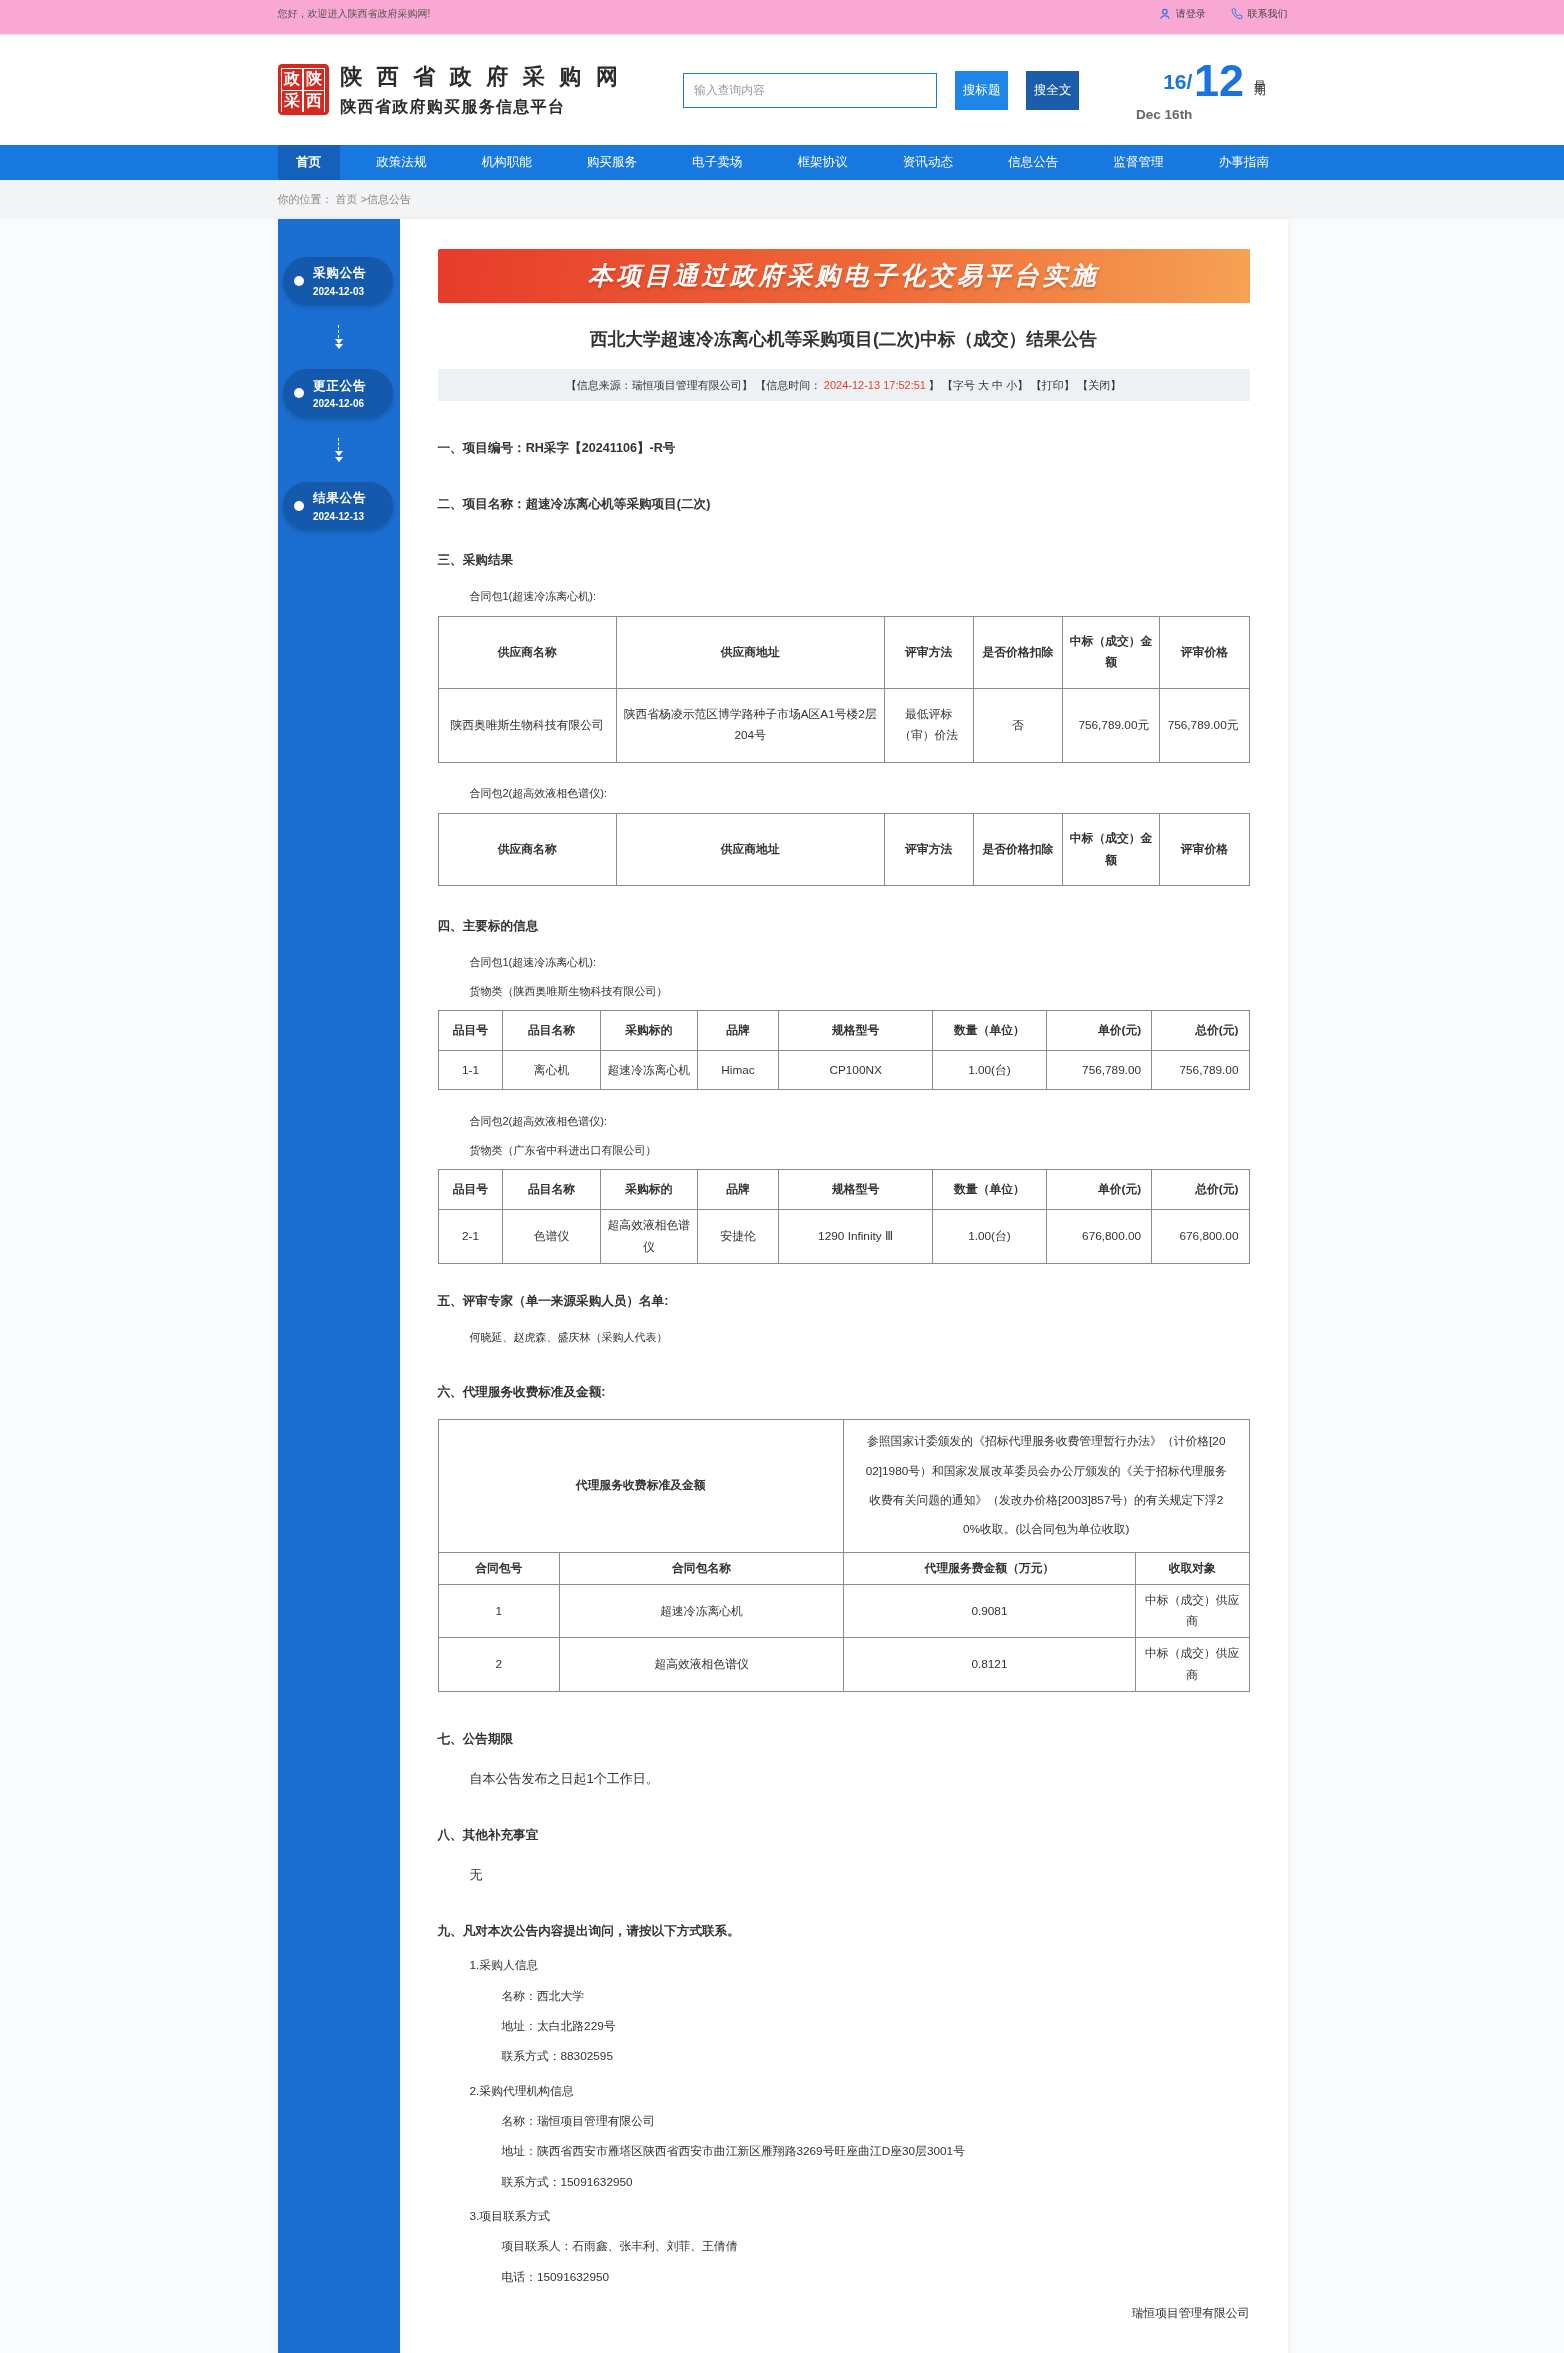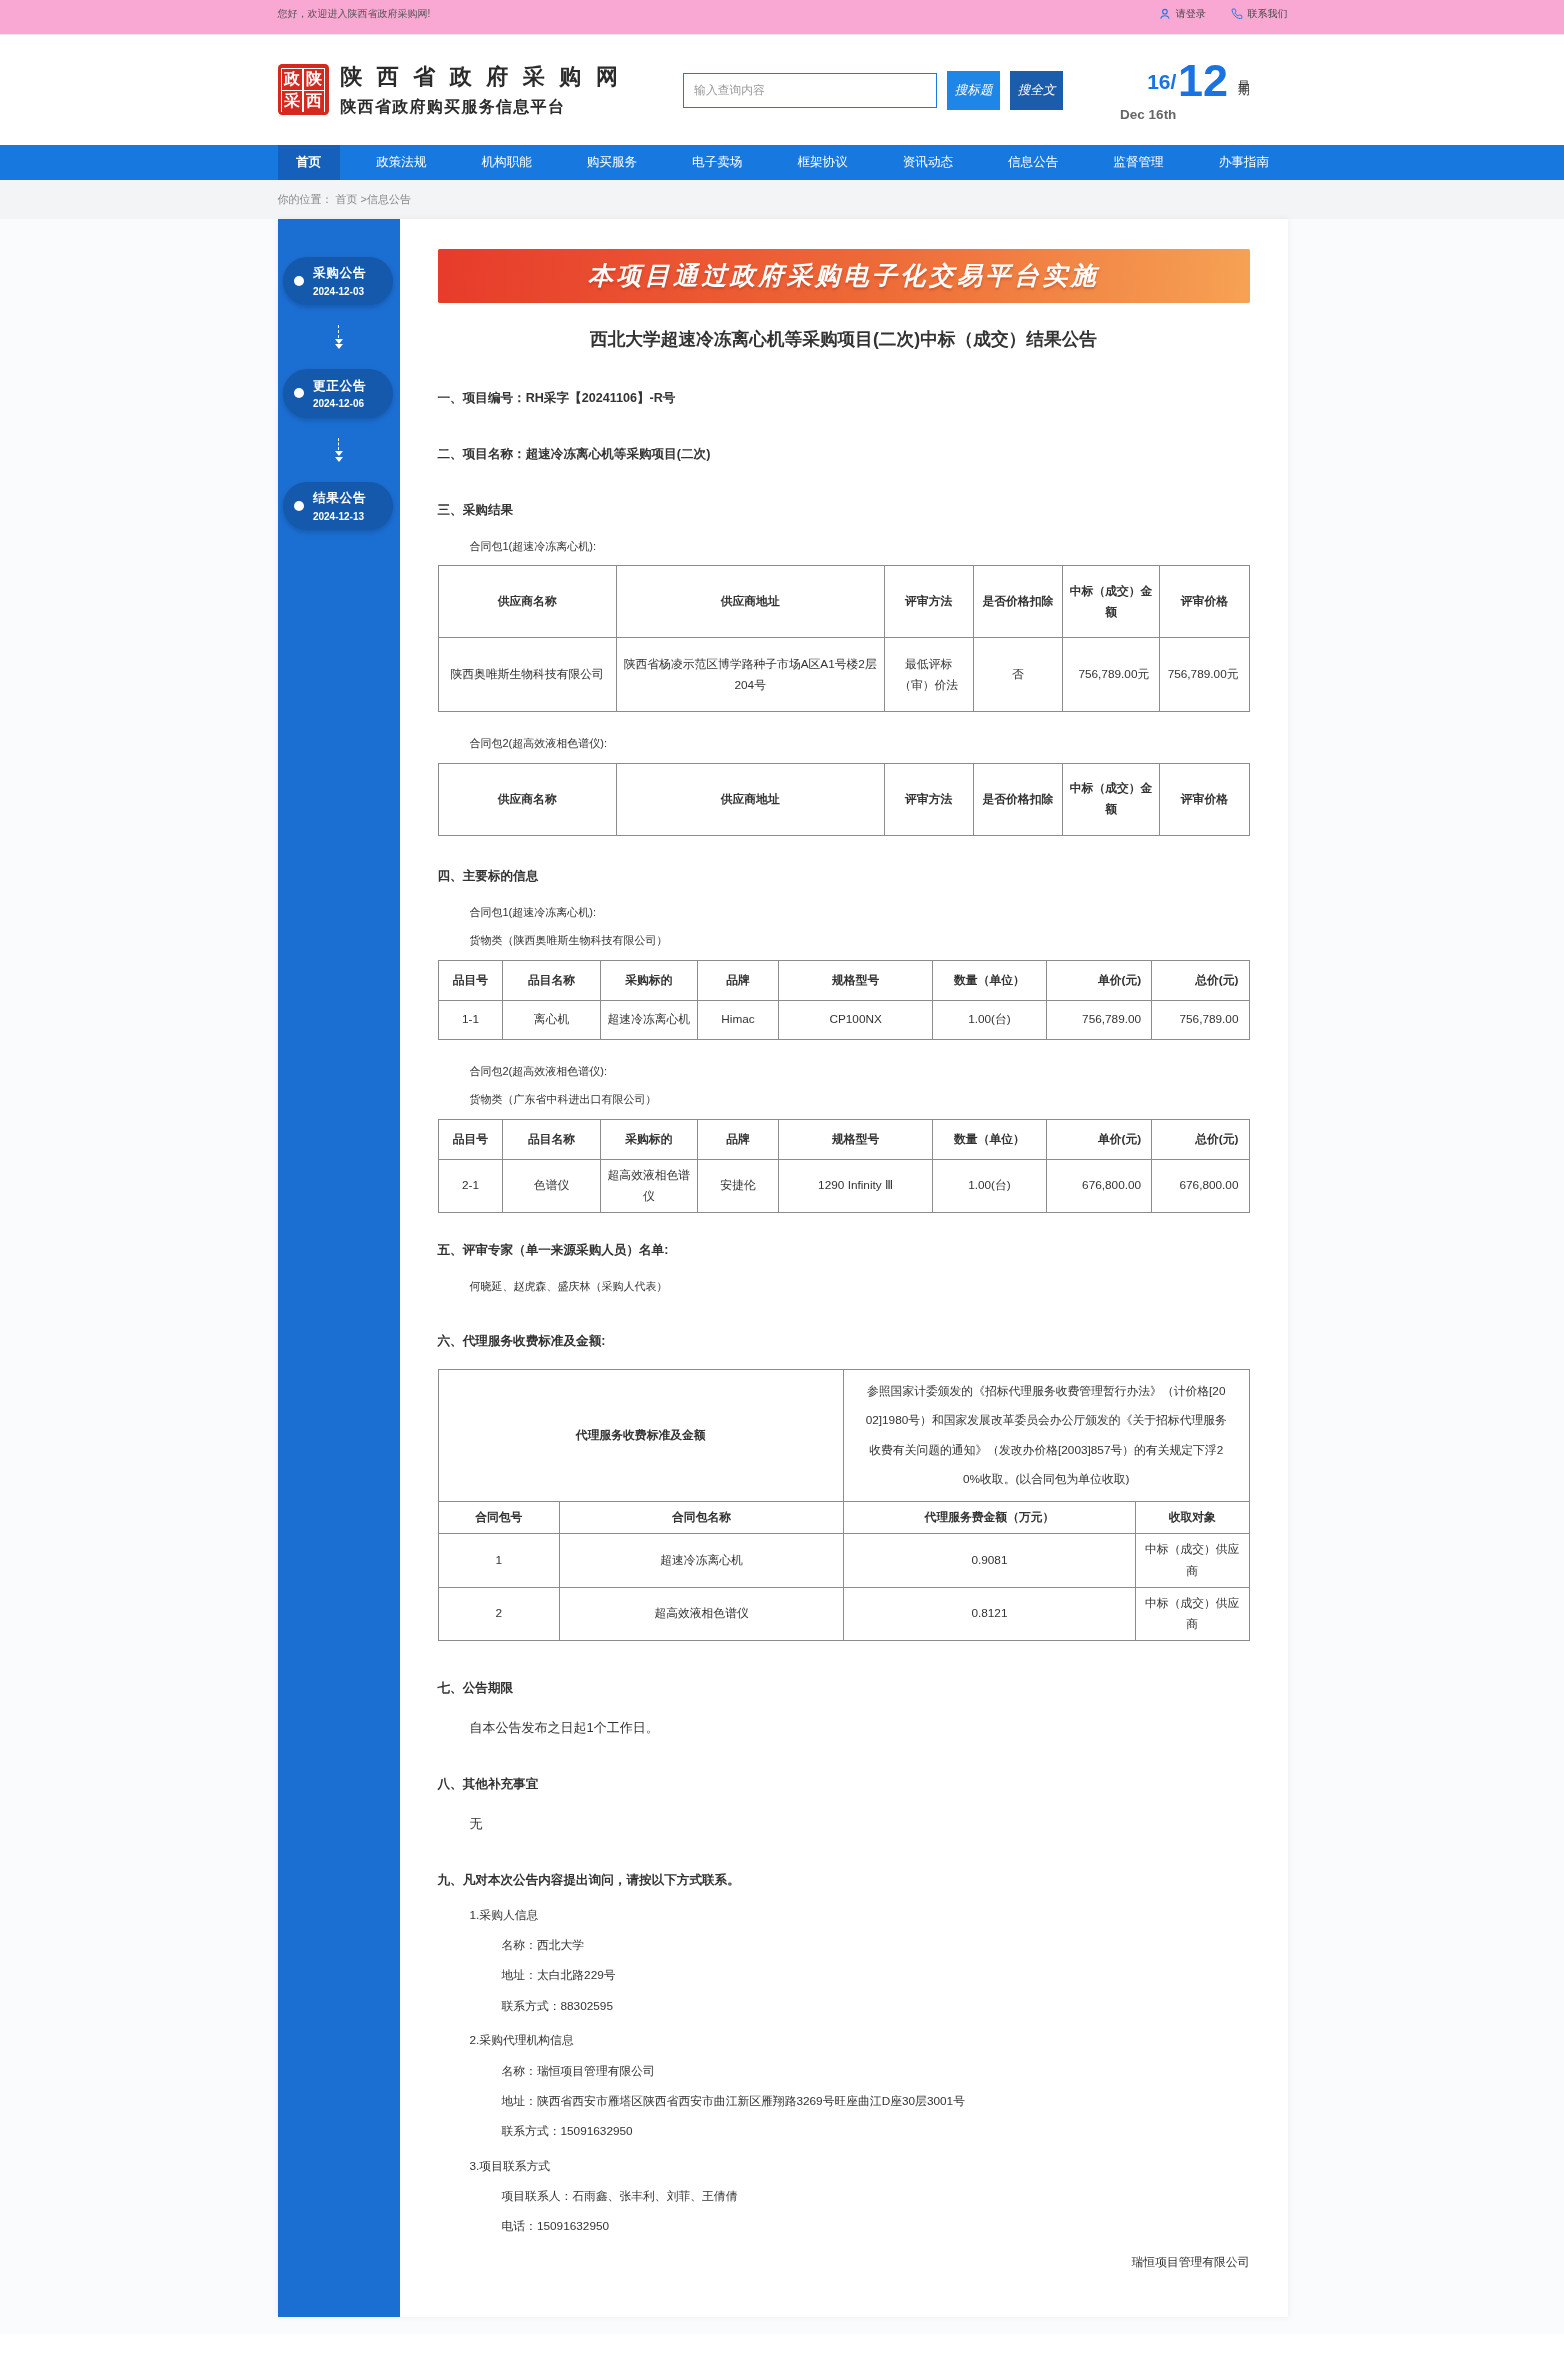--- a/index.html
+++ b/index.html
@@ -17,21 +17,21 @@
   .header-inner { display:flex; align-items:center; height:100%; }
   .brand { display:flex; align-items:center; gap:11.8px; cursor:pointer; }
   .logo { width:51px; height:51px; background:#d5281e; border-radius:4.2px; padding:3.4px; }
   .logo-grid { width:100%; height:100%; border:1.3px solid #fff; display:grid; grid-template-columns:1fr 1fr; grid-template-rows:1fr 1fr; gap:1.3px; background:#fff; }
   .logo-grid span { background:#d5281e; display:flex; align-items:center; justify-content:center; color:#fff; font-weight:700; font-size:16px; font-family:"Liberation Serif","DejaVu Serif",serif; }
   .brand-text .t1 { font-size:22px; font-weight:700; color:#2b2b2b; letter-spacing:4.2px; }
   .brand-text .t2 { font-size:16px; font-weight:700; color:#2b2b2b; letter-spacing:1.3px; margin-top:5.9px; }
   .search-area { margin-left:61px; display:flex; align-items:center; }
   .search-input { width:254px; height:35px; border:1.7px solid #1a7ae0; padding:0 10px; font-size:11.8px; color:#333; outline:none; }
   .search-input::placeholder { color:#999; }
-  .search-btn { width:53px; height:39px; border:none; color:#fff; font-size:12.6px; cursor:pointer; margin-left:10px;font-style:italic; }
+  .search-btn { width:53px; height:39px; border:none; color:#fff; font-size:12.6px; cursor:pointer; margin-left:18px; }
   .btn-title { background:#1e86e6; }
   .btn-full { background:#1b5cab; }
   .date-widget { margin-left:57px; display:flex; align-items:flex-start; }
   .d-left { text-align:right; margin-top:11.8px; }
   .d-day { color:#1a73e0; font-size:21px; font-weight:700; }
   .d-en { color:#666; font-size:13.5px; font-weight:700; display:block; margin-top:13.5px; }
   .d-month { color:#1a73e0; font-size:45px; font-weight:700; line-height:1; margin-left:1.7px; }
   .d-week { writing-mode:vertical-lr; text-orientation:upright; font-size:11.8px; color:#333; letter-spacing:3.4px; margin:13.5px 0 0 8.4px; }
 
   
@@ -191,20 +191,29 @@
       <div class="pill">
         <span class="dot"></span>
         <div class="lb">结果公告</div>
         <div class="dt">2024-12-13</div>
       </div>
     </div>
 
     <div class="content">
       <div class="banner">本项目通过政府采购电子化交易平台实施</div>
       <div class="a-title">西北大学超速冷冻离心机等采购项目(二次)中标（成交）结果公告</div>
+      <div class="meta">
+        <span>【信息来源：瑞恒项目管理有限公司】</span>
+        <span>【信息时间：</span>
+        <span class="red">2024-12-13 17:52:51</span>
+        <span> 】</span>
+        <span class="act">【字号 大 中 小】</span>
+        <span class="act">【打印】</span>
+        <span class="act">【关闭】</span>
+      </div>
 
       <div class="sec">一、项目编号：RH采字【20241106】-R号</div>
       <div class="sec">二、项目名称：超速冷冻离心机等采购项目(二次)</div>
       <div class="sec">三、采购结果</div>
 
       <div class="p-label">合同包1(超速冷冻离心机):</div>
       <table class="tbl sup">
         <colgroup>
             <col style="width:22%">
             <col style="width:33%">

